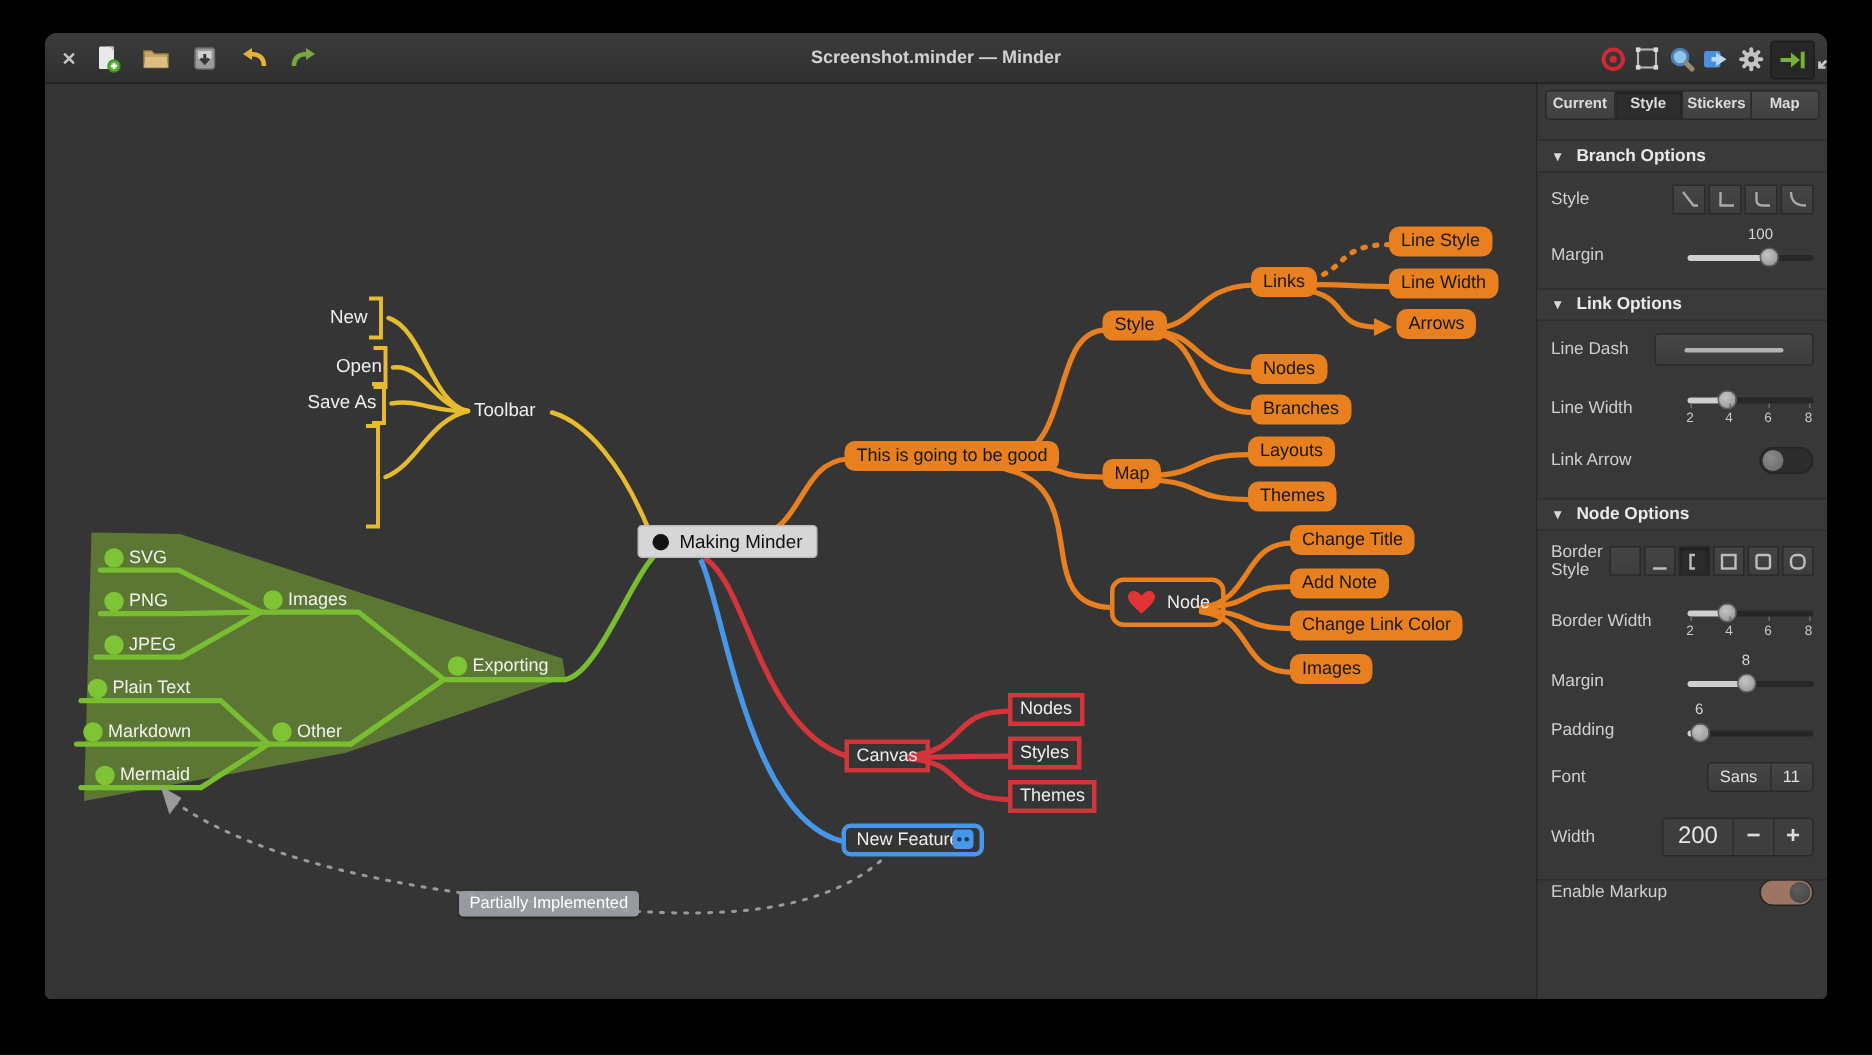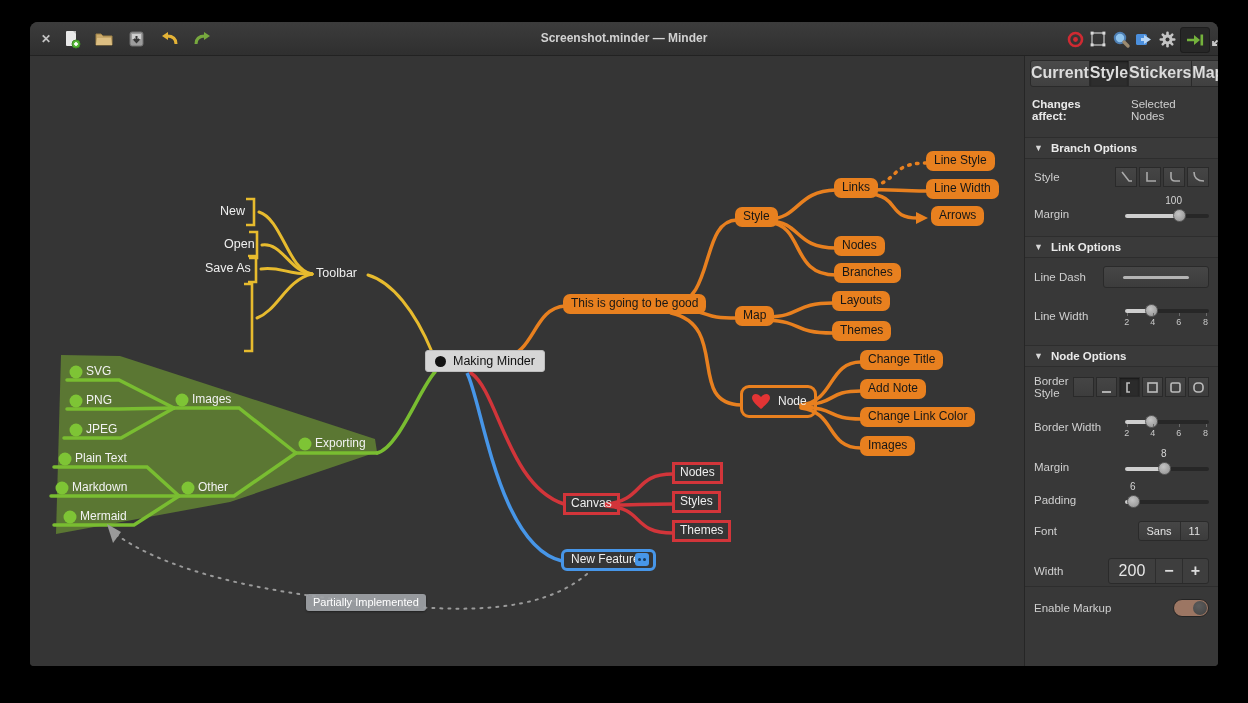--- a/index.html
+++ b/index.html
@@ -41,21 +41,21 @@
   .search-node .slab{position:absolute;left:5px;bottom:4px;color:#111;font-size:11.5px;}
   .search-node .burger{position:absolute;right:4px;bottom:6px;width:10px;height:8px;
     border-top:2px solid #2c2c2c;border-bottom:2px solid #2c2c2c;}
   .search-node .burger::after{content:"";display:block;height:2px;background:#2c2c2c;margin-top:1px;}
   .search-node .hdl{position:absolute;left:1px;top:1px;width:6px;height:6px;background:#2b2b2b;
     border:1px solid #ddd;}
   
   .sidebar{width:194px;height:610px;background:#383838;border-left:1px solid #262626;
     box-sizing:border-box;color:#cfcfcf;font-size:11.5px;position:relative;}
   .tabbar{display:flex;padding:4px 5px 2px 5px;}
-  .tab{flex:1;text-align:center;font-size:16px;font-weight:bold;color:#dcdcdc;
+  .tab{flex:1;text-align:center;font-size:10px;font-weight:bold;color:#dcdcdc;
     background:linear-gradient(#4a4a4a,#404040);border:1px solid #2a2a2a;border-left-width:0;
     padding:3px 0 4px;}
   .tab:first-child{border-left-width:1px;border-radius:3px 0 0 3px;}
   .tab:last-child{border-radius:0 3px 3px 0;}
   .tab.active{background:#2d2d2d;box-shadow:inset 0 1px 2px rgba(0,0,0,.5);}
   .affect{display:flex;padding:9px 7px 4px 7px;}
   .affect b{font-size:11.5px;color:#e9e9e9;}
   .affect span{margin-left:14px;color:#cfcfcf;}
   .sec-hdr{margin-top:11px;border-top:1px solid #2d2d2d;border-bottom:1px solid #2d2d2d;
     background:#3a3a3a;padding:4px 9px;font-weight:bold;color:#eaeaea;display:flex;
@@ -331,24 +331,20 @@
     </div>
 
     <div class="sidebar">
       <div class="tabbar">
         <div class="tab">Current</div>
         <div class="tab active">Style</div>
         <div class="tab">Stickers</div>
         <div class="tab">Map</div>
       </div>
 
-      <div class="affect">
-        <b>Changes affect:</b>
-        <span>Selected Nodes</span>
-      </div>
 
       <div class="sec-hdr">
         <span class="arr">▼</span>
         <span>Branch Options</span>
       </div>
       <div class="srow">
         <span class="lab">Style</span>
         <div class="ctl mini-group">
           <div class="mini-btn">
             <svg width="16" height="14">
@@ -405,20 +401,26 @@
               <i style="left:33%"></i>
               <i style="left:64%"></i>
               <i style="left:96%"></i>
             <span style="left:2%">2</span>
             <span style="left:33%">4</span>
             <span style="left:64%">6</span>
             <span style="left:96%">8</span>
           </div>
         </div>
       </div>
+      <div class="srow">
+        <span class="lab">Link Arrow</span>
+        <div class="ctl toggle">
+            <i></i>
+          </div>
+      </div>
 
       <div class="sec-hdr">
         <span class="arr">▼</span>
         <span>Node Options</span>
       </div>
       <div class="srow">
         <span class="lab">Border Style</span>
         <div class="ctl mini-group">
           <div class="mini-btn" style="width:19px"></div>
           <div class="mini-btn" style="width:19px">

